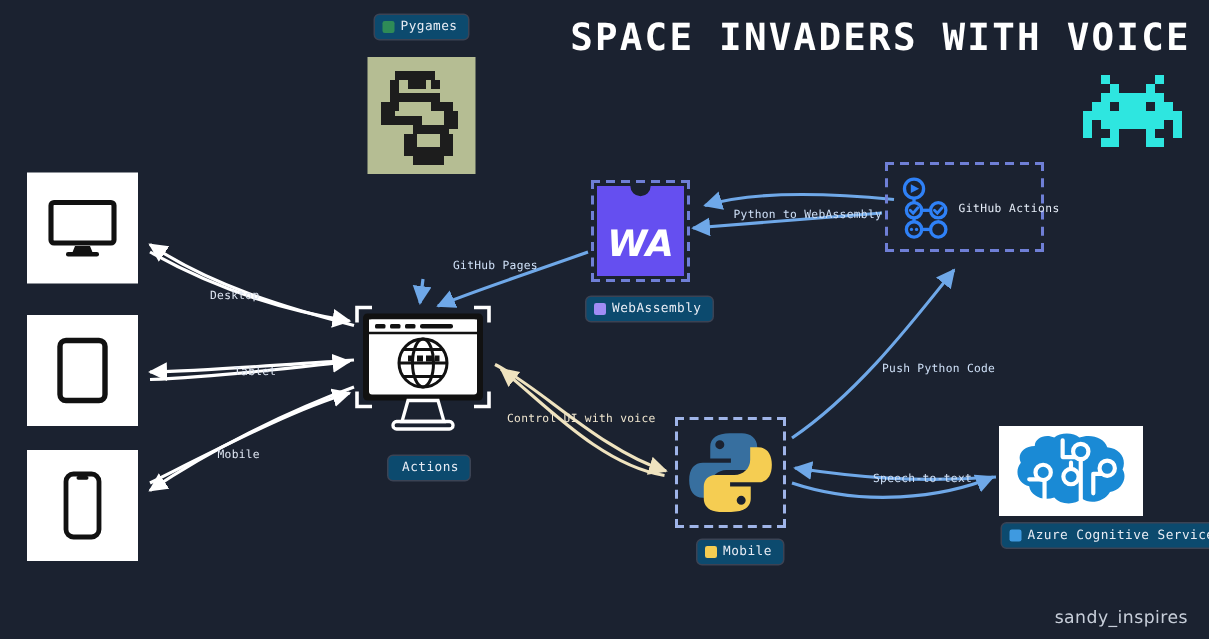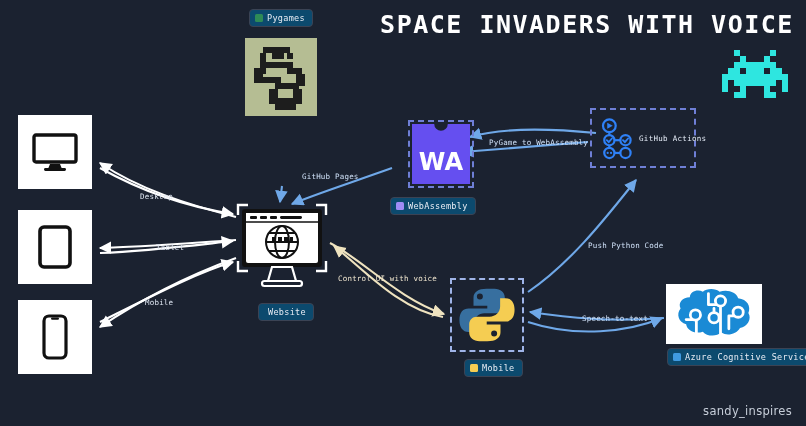--- a/index.html
+++ b/index.html
@@ -267,24 +267,24 @@
         <rect x="48" y="34" width="4" height="4"></rect>
         <rect x="54" y="34" width="3" height="4"></rect>
       </g>
 
       <path d="M36,64 L56,64 L60,78 L32,78 Z" fill="none" stroke="#ffffff" stroke-width="2.2"></path>
       <rect x="26" y="78" width="40" height="5" rx="2.4" fill="none" stroke="#ffffff" stroke-width="2.2"></rect>
     </svg>
   </div>
 
   <div class="badge plain" style="left:258px;top:303px;">
-    <span>Website</span>
-  </div>
-
-  <div class="node dashed-box" style="left:408px;top:120px;width:66px;height:68px;border-color:#6f7fd6;">
+    <span>Actions</span>
+  </div>
+
+  <div class="node dashed-box" style="left:394px;top:120px;width:66px;height:68px;border-color:#6f7fd6;font-style:italic;">
     <svg viewBox="0 0 60 62" style="width:58px;height:60px;">
       <path d="M0,0 L23,0 A7,7 0 0 0 37,0 L60,0 L60,62 L0,62 Z" fill="#654ff0"></path>
       <text x="30" y="48" text-anchor="middle" fill="#ffffff" font-family="DejaVu Sans, sans-serif" font-size="25" font-weight="bold">WA</text>
     </svg>
   </div>
 
   <div class="badge" style="left:390px;top:197px;">
     <span class="sq" style="background:#9f8cf5;"></span>
     <span>WebAssembly</span>
   </div>
@@ -352,20 +352,20 @@
 
   <div class="badge" style="left:667px;top:348px;">
     <span class="sq" style="background:#3f9ae0;"></span>
     <span>Azure Cognitive Services</span>
   </div>
 
   <div class="edge-label" style="left:140px;top:192px;">Desktop</div>
   <div class="edge-label" style="left:156px;top:243px;text-align:center;">Tablet</div>
   <div class="edge-label" style="left:145px;top:298px;">Mobile</div>
   <div class="edge-label blue" style="left:302px;top:172px;">GitHub Pages</div>
-  <div class="edge-label blue" style="left:489px;top:138px;">PyGame to WebAssembly</div>
+  <div class="edge-label blue" style="left:489px;top:138px;">Python to WebAssembly</div>
   <div class="edge-label blue" style="left:588px;top:241px;">Push Python Code</div>
   <div class="edge-label blue" style="left:582px;top:314px;">Speech-to-text</div>
   <div class="edge-label cream" style="left:338px;top:274px;">Control UI with voice</div>
 
   <div id="signature">sandy_inspires</div>
 
 </div>
 
 </body></html>

